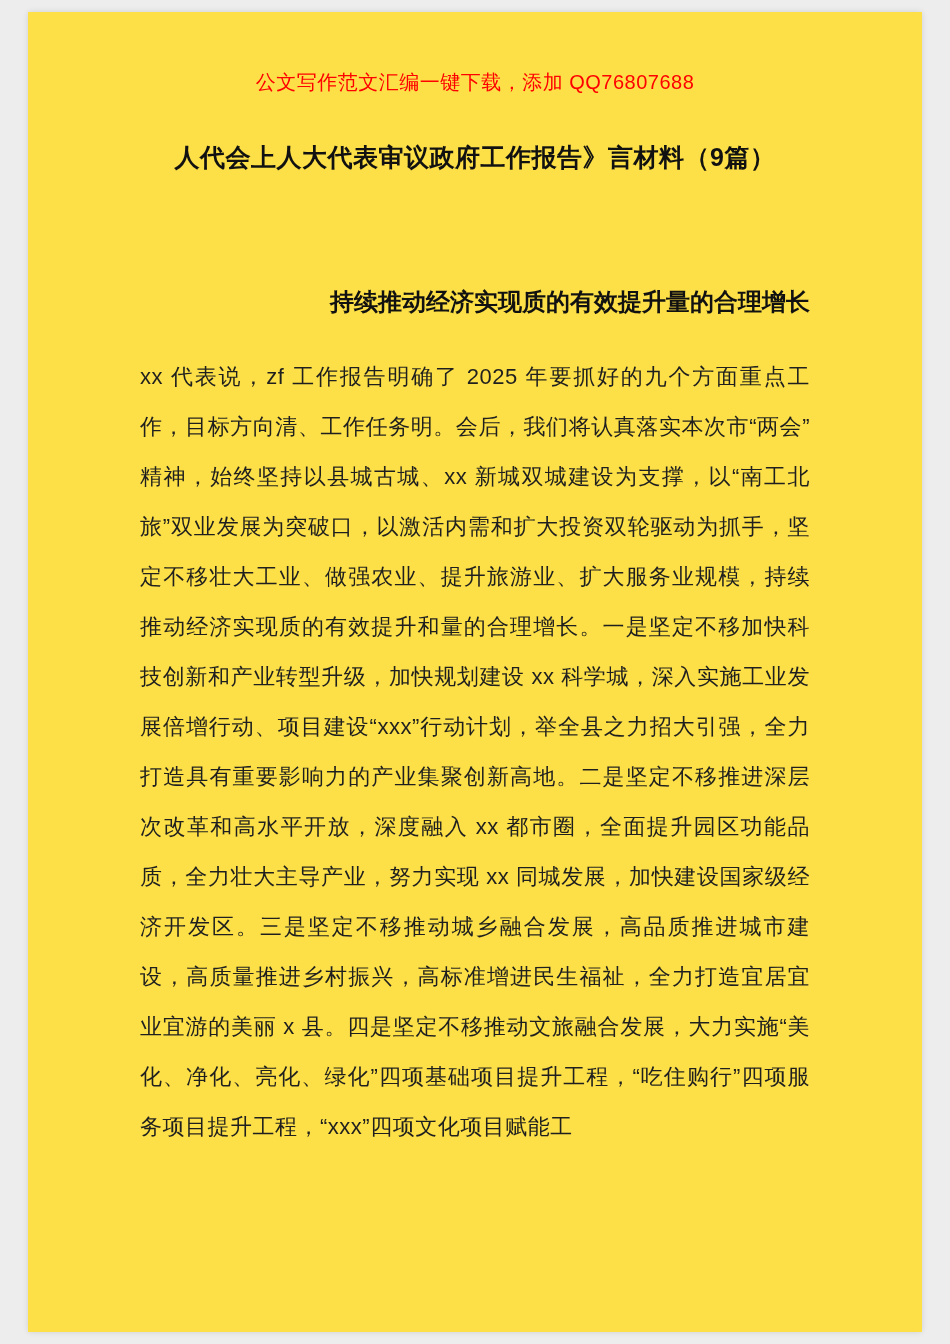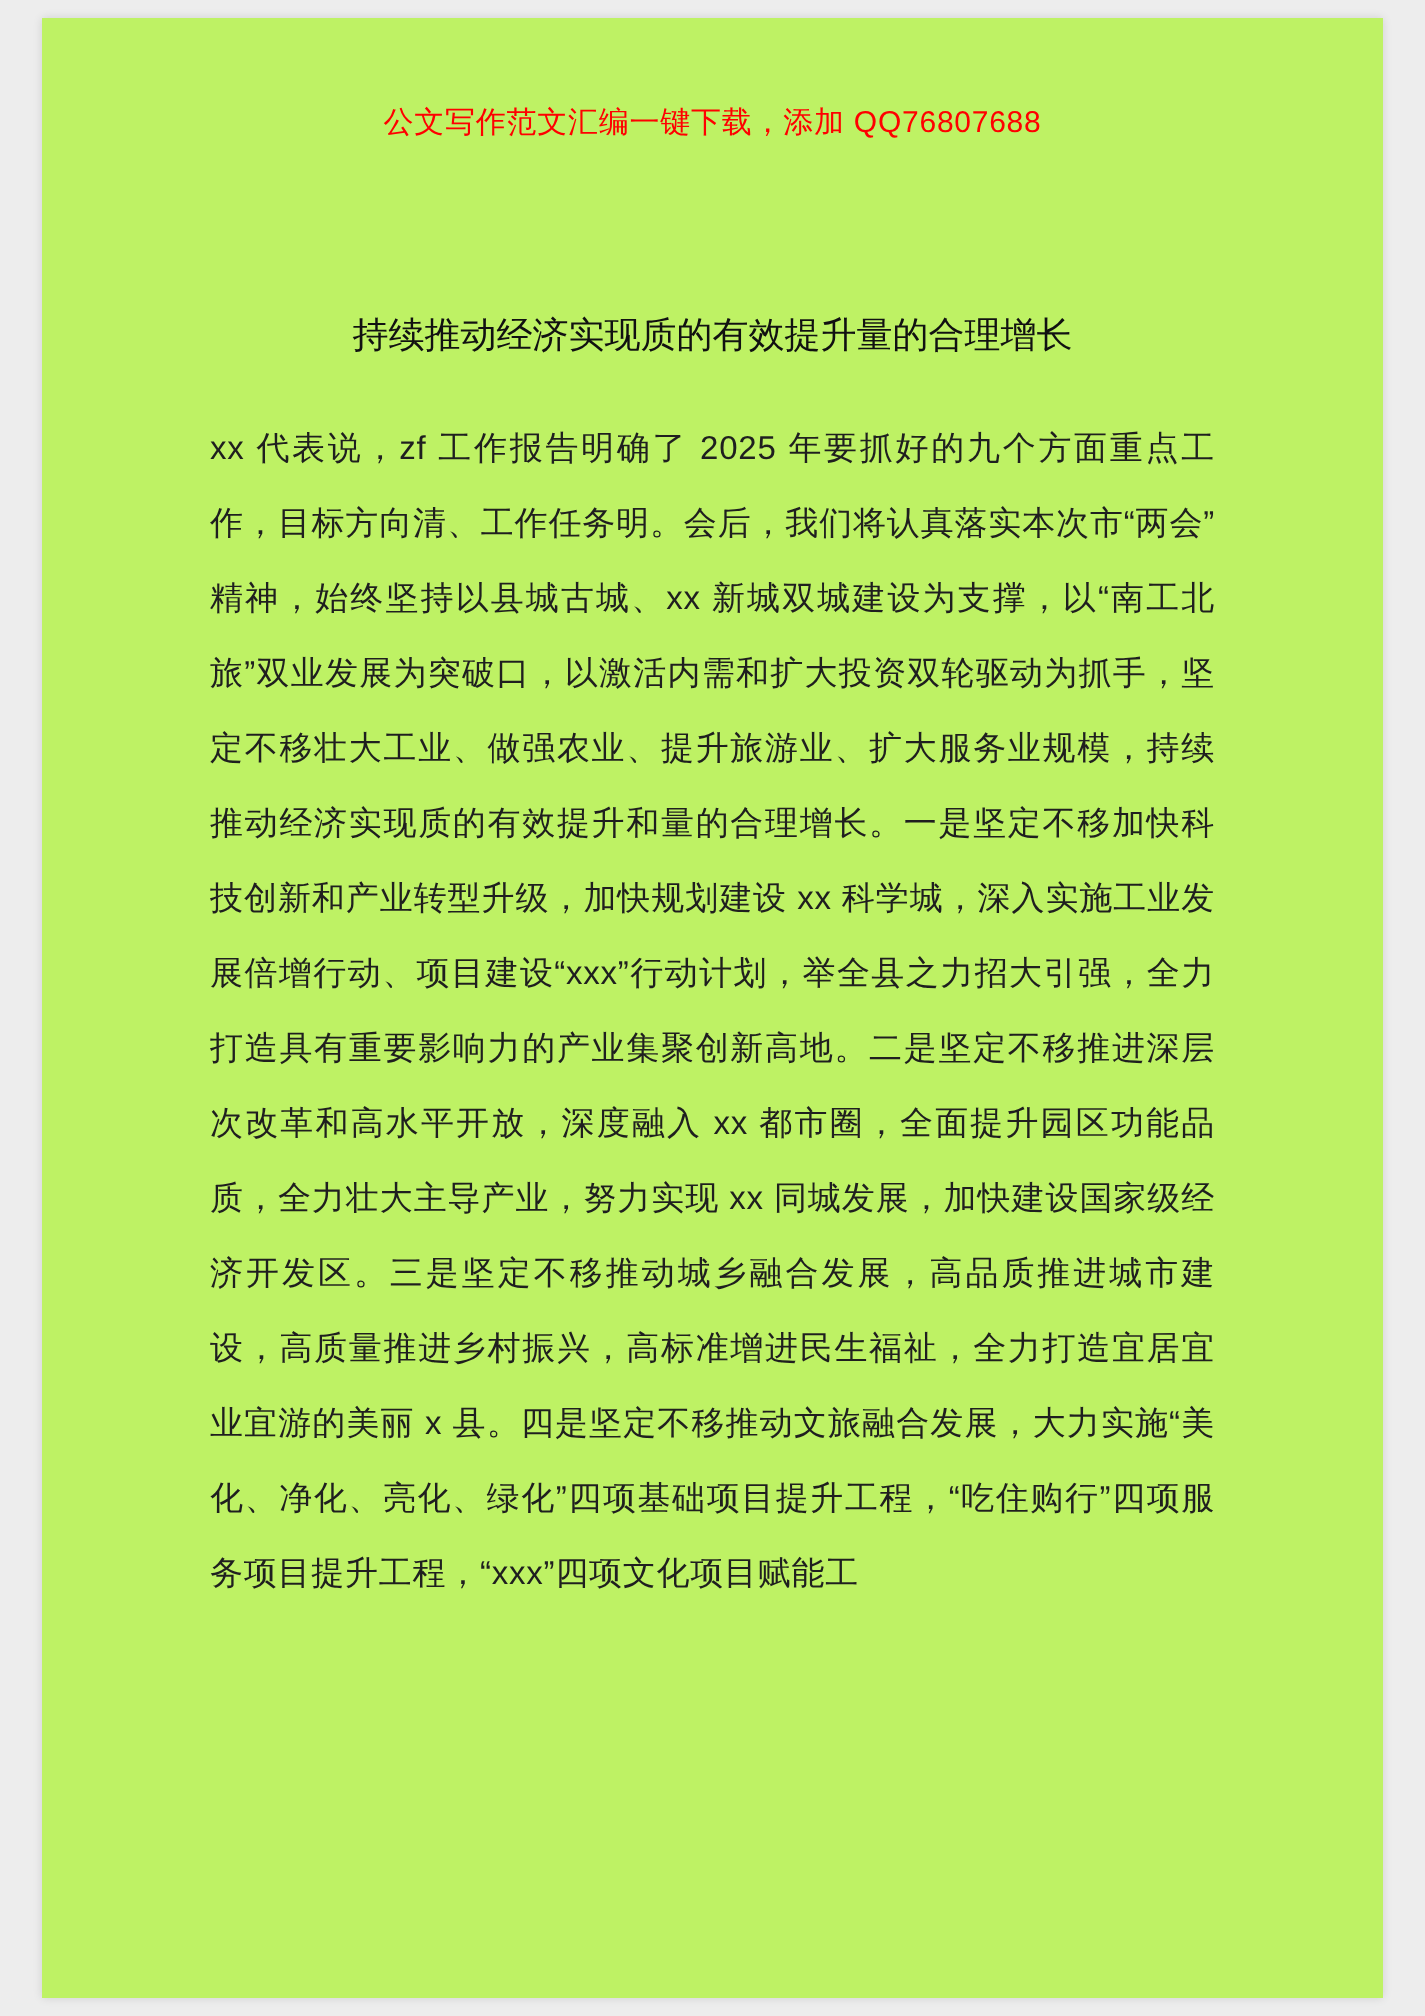--- a/index.html
+++ b/index.html
@@ -18,21 +18,21 @@
     width: 950px;
     height: 1344px;
     box-sizing: border-box;
     padding: 12px 28px;
   }
   .page {
     position: relative;
     width: 100%;
     height: 100%;
     box-sizing: border-box;
-    background: #bef264;
+    background: #fde047;
     box-shadow: 0 0 6px rgba(0,0,0,0.12);
     padding: 0 112px;
     overflow: hidden;
   }
   .notice {
     margin-top: 56px;
     text-align: center;
     font-size: 20px;
     line-height: 28px;
     color: #ff0000;
@@ -42,39 +42,40 @@
     margin: 44px 0 0 0;
     text-align: center;
     font-size: 25px;
     line-height: 34px;
     font-weight: 700;
     color: #111111;
     letter-spacing: 0.5px;
   }
   .section-heading {
     margin: 112px 0 0 0;
-    text-align: center;
+    text-align: right;
     font-size: 24px;
     line-height: 32px;
-    font-weight: 400;
+    font-weight: 700;
     color: #111111;
   }
   .body-text {
     margin: 34px 0 0 0;
     font-size: 22px;
     line-height: 50px;
     color: #1f1f1f;
     text-align: justify;
     text-justify: inter-character;
     word-break: break-all;
     letter-spacing: 0.5px;
   }
 </style>
 </head>
 <body>
 
 <div class="canvas">
   <div class="page">
     <div class="notice">公文写作范文汇编一键下载，添加 QQ76807688</div>
+    <h1 class="doc-title">人代会上人大代表审议政府工作报告》言材料（9篇）</h1>
     <h2 class="section-heading">持续推动经济实现质的有效提升量的合理增长</h2>
     <p class="body-text">xx 代表说，zf 工作报告明确了 2025 年要抓好的九个方面重点工作，目标方向清、工作任务明。会后，我们将认真落实本次市“两会”精神，始终坚持以县城古城、xx 新城双城建设为支撑，以“南工北旅”双业发展为突破口，以激活内需和扩大投资双轮驱动为抓手，坚定不移壮大工业、做强农业、提升旅游业、扩大服务业规模，持续推动经济实现质的有效提升和量的合理增长。一是坚定不移加快科技创新和产业转型升级，加快规划建设 xx 科学城，深入实施工业发展倍增行动、项目建设“xxx”行动计划，举全县之力招大引强，全力打造具有重要影响力的产业集聚创新高地。二是坚定不移推进深层次改革和高水平开放，深度融入 xx 都市圈，全面提升园区功能品质，全力壮大主导产业，努力实现 xx 同城发展，加快建设国家级经济开发区。三是坚定不移推动城乡融合发展，高品质推进城市建设，高质量推进乡村振兴，高标准增进民生福祉，全力打造宜居宜业宜游的美丽 x 县。四是坚定不移推动文旅融合发展，大力实施“美化、净化、亮化、绿化”四项基础项目提升工程，“吃住购行”四项服务项目提升工程，“xxx”四项文化项目赋能工</p>
   </div>
 </div>
 
 </body></html>

